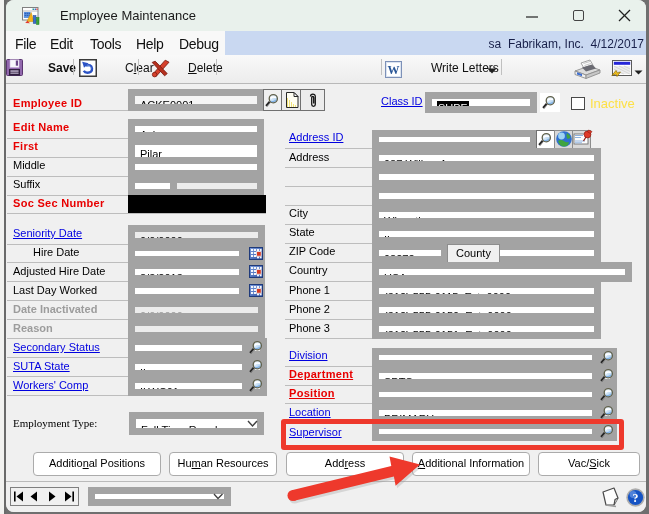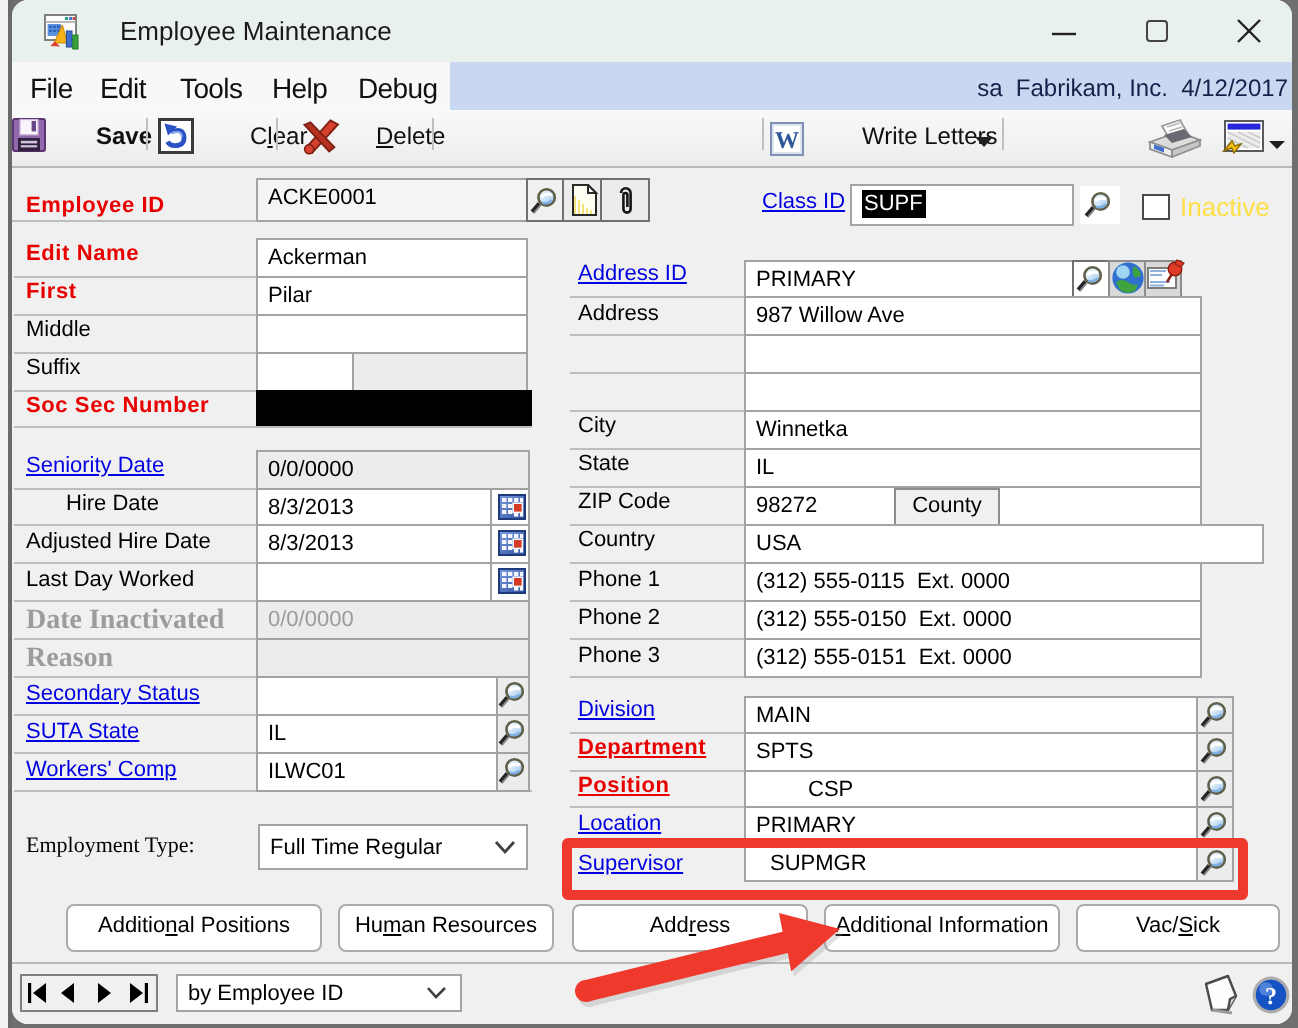--- a/index.html
+++ b/index.html
@@ -16,23 +16,23 @@
   .mitem{top:36px;font-size:14px;letter-spacing:-0.3px;color:#101010;}
   .userinfo{top:37px;right:5px;font-size:12px;letter-spacing:0px;color:#18204a;}
   .toolbar{left:6px;top:55px;width:640px;height:29px;
      background:linear-gradient(#f9f9f9,#ececec);border-bottom:1px solid #b8b8b8;box-sizing:border-box;}
   .tsep{top:59px;width:1px;height:16px;background:#c0c0c0;}
   .ttext{top:61px;font-size:12px;color:#101010;margin-left:15px;}
   .formbg{left:6px;top:84px;width:640px;height:397px;background:#f0f0f0;}
   .lbl{font-size:11px;color:#000;white-space:nowrap;}
   .rlbl{font-size:11px;font-weight:bold;letter-spacing:0.3px;color:#e80000;white-space:nowrap;}
   .blbl{font-size:11px;color:#0000e0;text-decoration:underline;white-space:nowrap;}
-  .glbl{font-size:14px;font-weight:bold;color:#9c9c9c;white-space:nowrap;font-family:Liberation Serif, serif;}
+  .glbl{font-size:11px;font-weight:bold;color:#9c9c9c;white-space:nowrap;}
   .rulbl{font-size:11px;font-weight:bold;letter-spacing:0.3px;color:#e80000;text-decoration:underline;white-space:nowrap;}
-  .fld{background:#fff;border:1px solid #a3a3a3;box-sizing:border-box;
+  .fld{background:#fff;border:7px solid #a3a3a3;box-sizing:border-box;
        font-size:11px;color:#000;padding:3px 0 0 5px;white-space:nowrap;overflow:hidden;}
   .fldg{background:#ececec;}
   .hline{height:1px;background:#bdbdbd;}
   .btn{top:452px;height:24px;background:#fff;border:1px solid #ababab;border-radius:4px;
        box-sizing:border-box;font-size:11px;color:#000;text-align:center;line-height:21px;}
   .botline{left:6px;top:481px;width:640px;height:1px;background:#bababa;}
   .botbar{left:6px;top:482px;width:640px;height:30px;background:#f0f0f0;border-radius:0 0 8px 8px;}
 </style>
 </head>
 <body>

